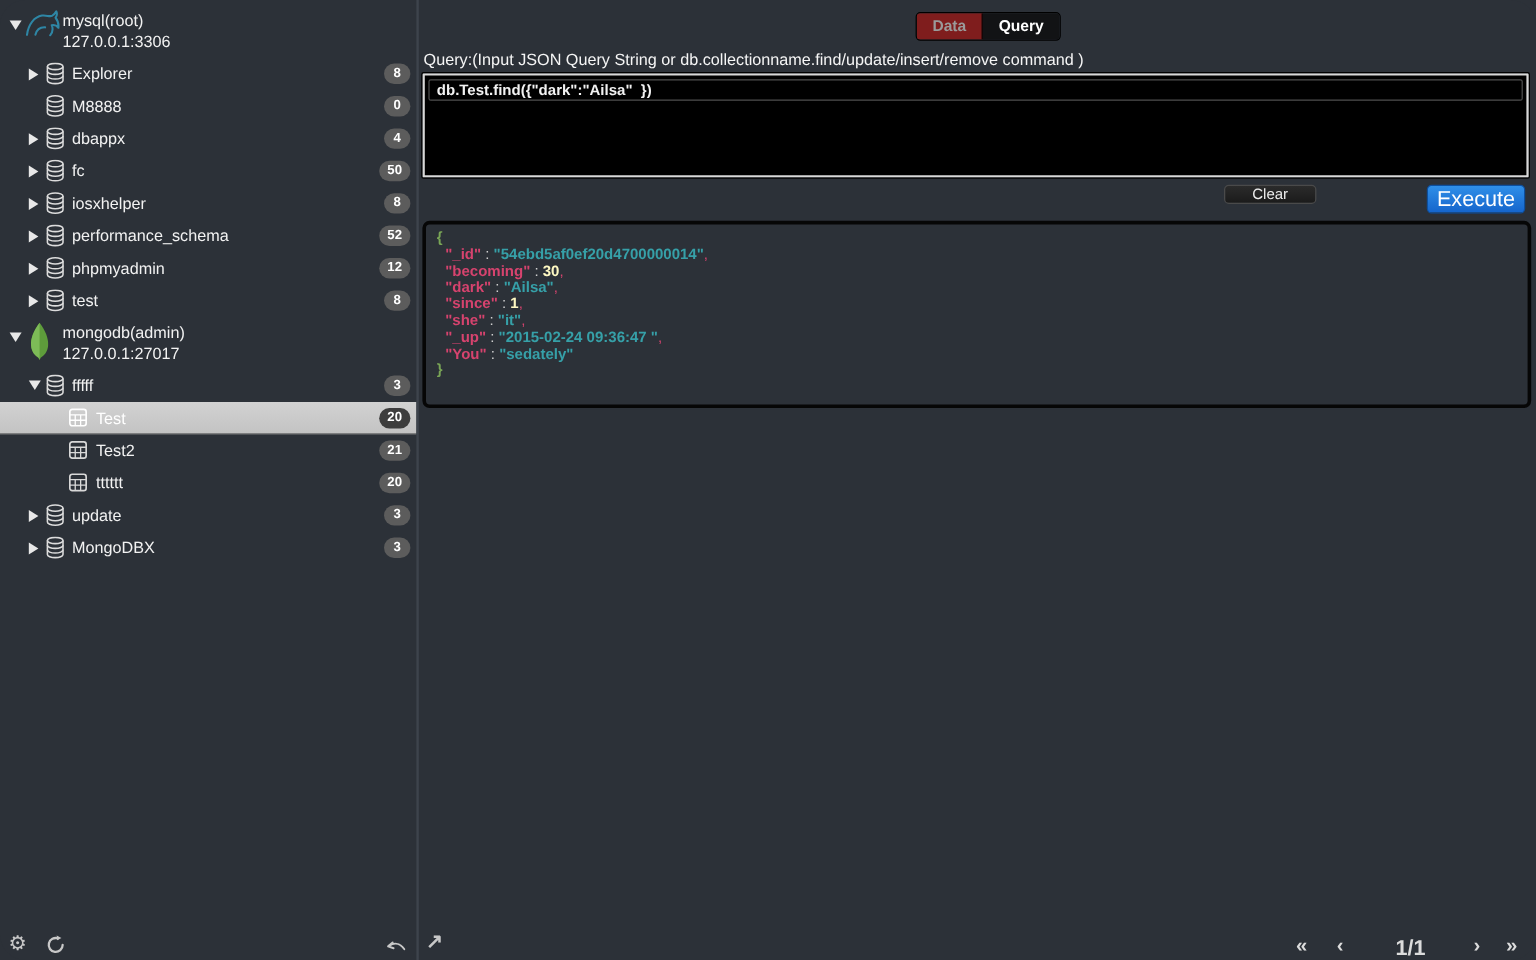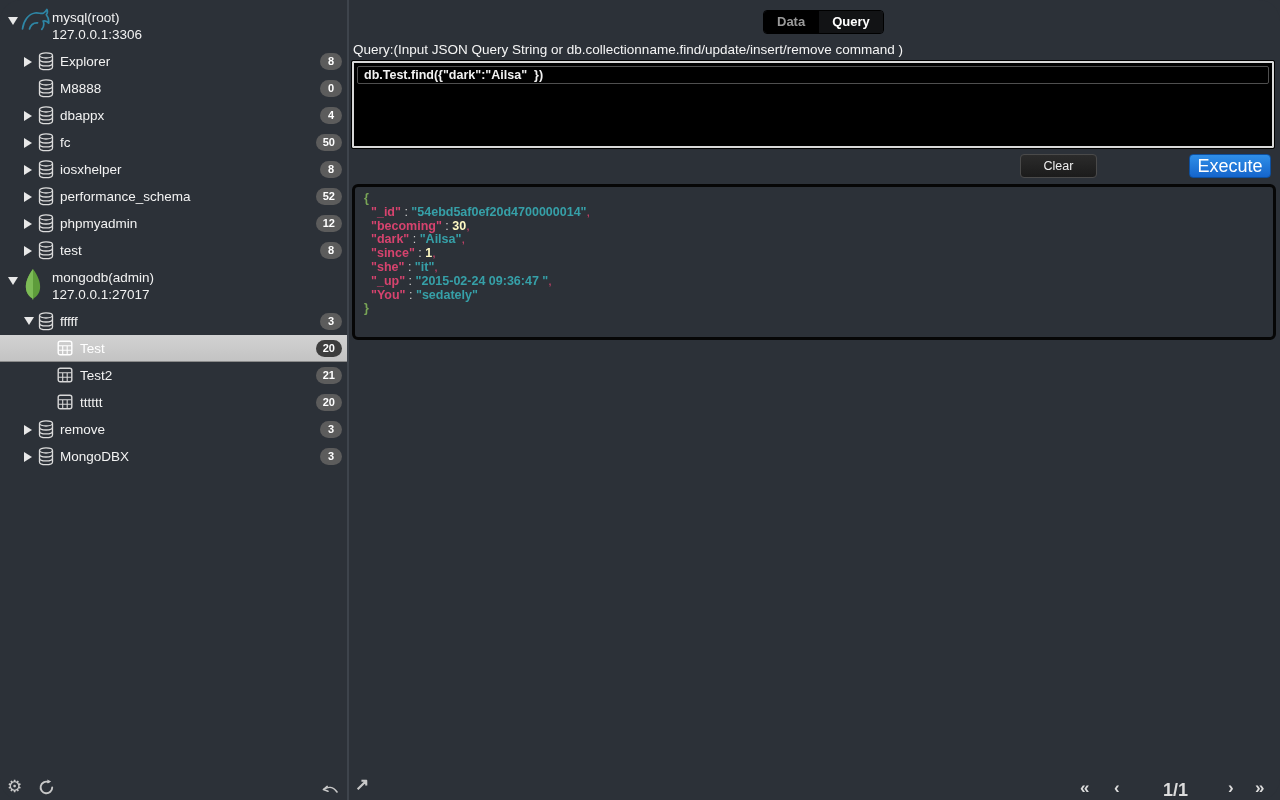--- a/index.html
+++ b/index.html
@@ -24,31 +24,31 @@
            text-align:center; line-height:17px; }
   .tree-row.selected { background:linear-gradient(#d2d2d2,#c3c3c3); border-bottom:1px solid #8a8a8a; }
   .tree-row.selected .badge { background:#3d3d3d; }
   .tri-right { width:0; height:0; border-top:5px solid transparent; border-bottom:5px solid transparent; border-left:8px solid #e8e8e8; }
   .tri-down  { width:0; height:0; border-left:5px solid transparent; border-right:5px solid transparent; border-top:8px solid #e8e8e8; }
 
   
   #tab-control { position:absolute; left:763px; top:10px; height:24px; display:flex;
                  border:1px solid #000; border-radius:4px; overflow:hidden; }
   .tab { height:22px; line-height:22px; padding:0 13px; font-size:13px; font-weight:bold; cursor:default; }
-  .tab-inactive { background:#000000; color:#9a9a9a; border-right:1px solid #000; }
+  .tab-inactive { background:#7f1d1d; color:#9a9a9a; border-right:1px solid #000; }
   .tab-active { background:#121315; color:#ffffff; }
 
   
   #query-label { position:absolute; left:353px; top:42px; font-size:13.5px; color:#f5f5f5; }
   #query-box { position:absolute; left:352px; top:61px; width:922px; height:87px;
                background:#000; border:2px solid #d8d8d8; outline:1px solid #000; border-radius:1px; }
   #query-line { margin:3px; border:1px solid #4f4f4f; border-radius:2px; padding:1px 6px;
                 font-size:12.5px; font-weight:bold; color:#f2f2f2; white-space:pre; }
   #btn-row { position:absolute; top:154px; left:352px; width:922px; height:24px; }
-  #clear-button { position:absolute; right:177px; width:77px; height:24px; border:1px solid #4a4a4a;
+  #clear-button { position:absolute; right:177px; width:77px; height:16px; border:1px solid #4a4a4a;
                   border-radius:4px; background:linear-gradient(#2b2b2b,#1b1b1b); color:#ededed;
                   font-size:12.5px; font-family:"Liberation Sans",sans-serif; }
   #execute-button { position:absolute; right:3px; width:82px; height:24px; border:1px solid #0d4f9e;
                   border-radius:4px; background:linear-gradient(#2f8fe8,#1565cc); color:#ffffff;
                   font-size:18px; font-family:"Liberation Sans",sans-serif; }
 
   
   #result-panel { position:absolute; left:352px; top:184px; width:924px; height:156px;
                   border:3px solid #060606; border-radius:6px; background:#2c3138;
                   padding:5px 9px; overflow:hidden; }
@@ -221,21 +221,21 @@
         <span class="badge">20</span>
       </div>
       <div class="tree-row">
         <div class="tri tri-right" style="left: 24px;"></div>
         <span class="row-icon" style="left: 38px; top: 4px;"><svg width="16" height="19" viewBox="0 0 16 19">
             <ellipse cx="8" cy="3.4" rx="6.5" ry="2.6" fill="none" stroke="#dcdcdc" stroke-width="1.3"></ellipse>
             <path d="M1.5 3.4 V15 C1.5 16.5 4.4 17.7 8 17.7 C11.6 17.7 14.5 16.5 14.5 15 V3.4" fill="none" stroke="#dcdcdc" stroke-width="1.3"></path>
             <path d="M1.5 7.3 C1.5 8.8 4.4 10 8 10 C11.6 10 14.5 8.8 14.5 7.3" fill="none" stroke="#dcdcdc" stroke-width="1.3"></path>
             <path d="M1.5 11.2 C1.5 12.7 4.4 13.9 8 13.9 C11.6 13.9 14.5 12.7 14.5 11.2" fill="none" stroke="#dcdcdc" stroke-width="1.3"></path>
           </svg></span>
-        <span class="row-label" style="left: 60px;">remove</span>
+        <span class="row-label" style="left: 60px;">update</span>
         <span class="badge">3</span>
       </div>
       <div class="tree-row">
         <div class="tri tri-right" style="left: 24px;"></div>
         <span class="row-icon" style="left: 38px; top: 4px;"><svg width="16" height="19" viewBox="0 0 16 19">
             <ellipse cx="8" cy="3.4" rx="6.5" ry="2.6" fill="none" stroke="#dcdcdc" stroke-width="1.3"></ellipse>
             <path d="M1.5 3.4 V15 C1.5 16.5 4.4 17.7 8 17.7 C11.6 17.7 14.5 16.5 14.5 15 V3.4" fill="none" stroke="#dcdcdc" stroke-width="1.3"></path>
             <path d="M1.5 7.3 C1.5 8.8 4.4 10 8 10 C11.6 10 14.5 8.8 14.5 7.3" fill="none" stroke="#dcdcdc" stroke-width="1.3"></path>
             <path d="M1.5 11.2 C1.5 12.7 4.4 13.9 8 13.9 C11.6 13.9 14.5 12.7 14.5 11.2" fill="none" stroke="#dcdcdc" stroke-width="1.3"></path>
           </svg></span>

